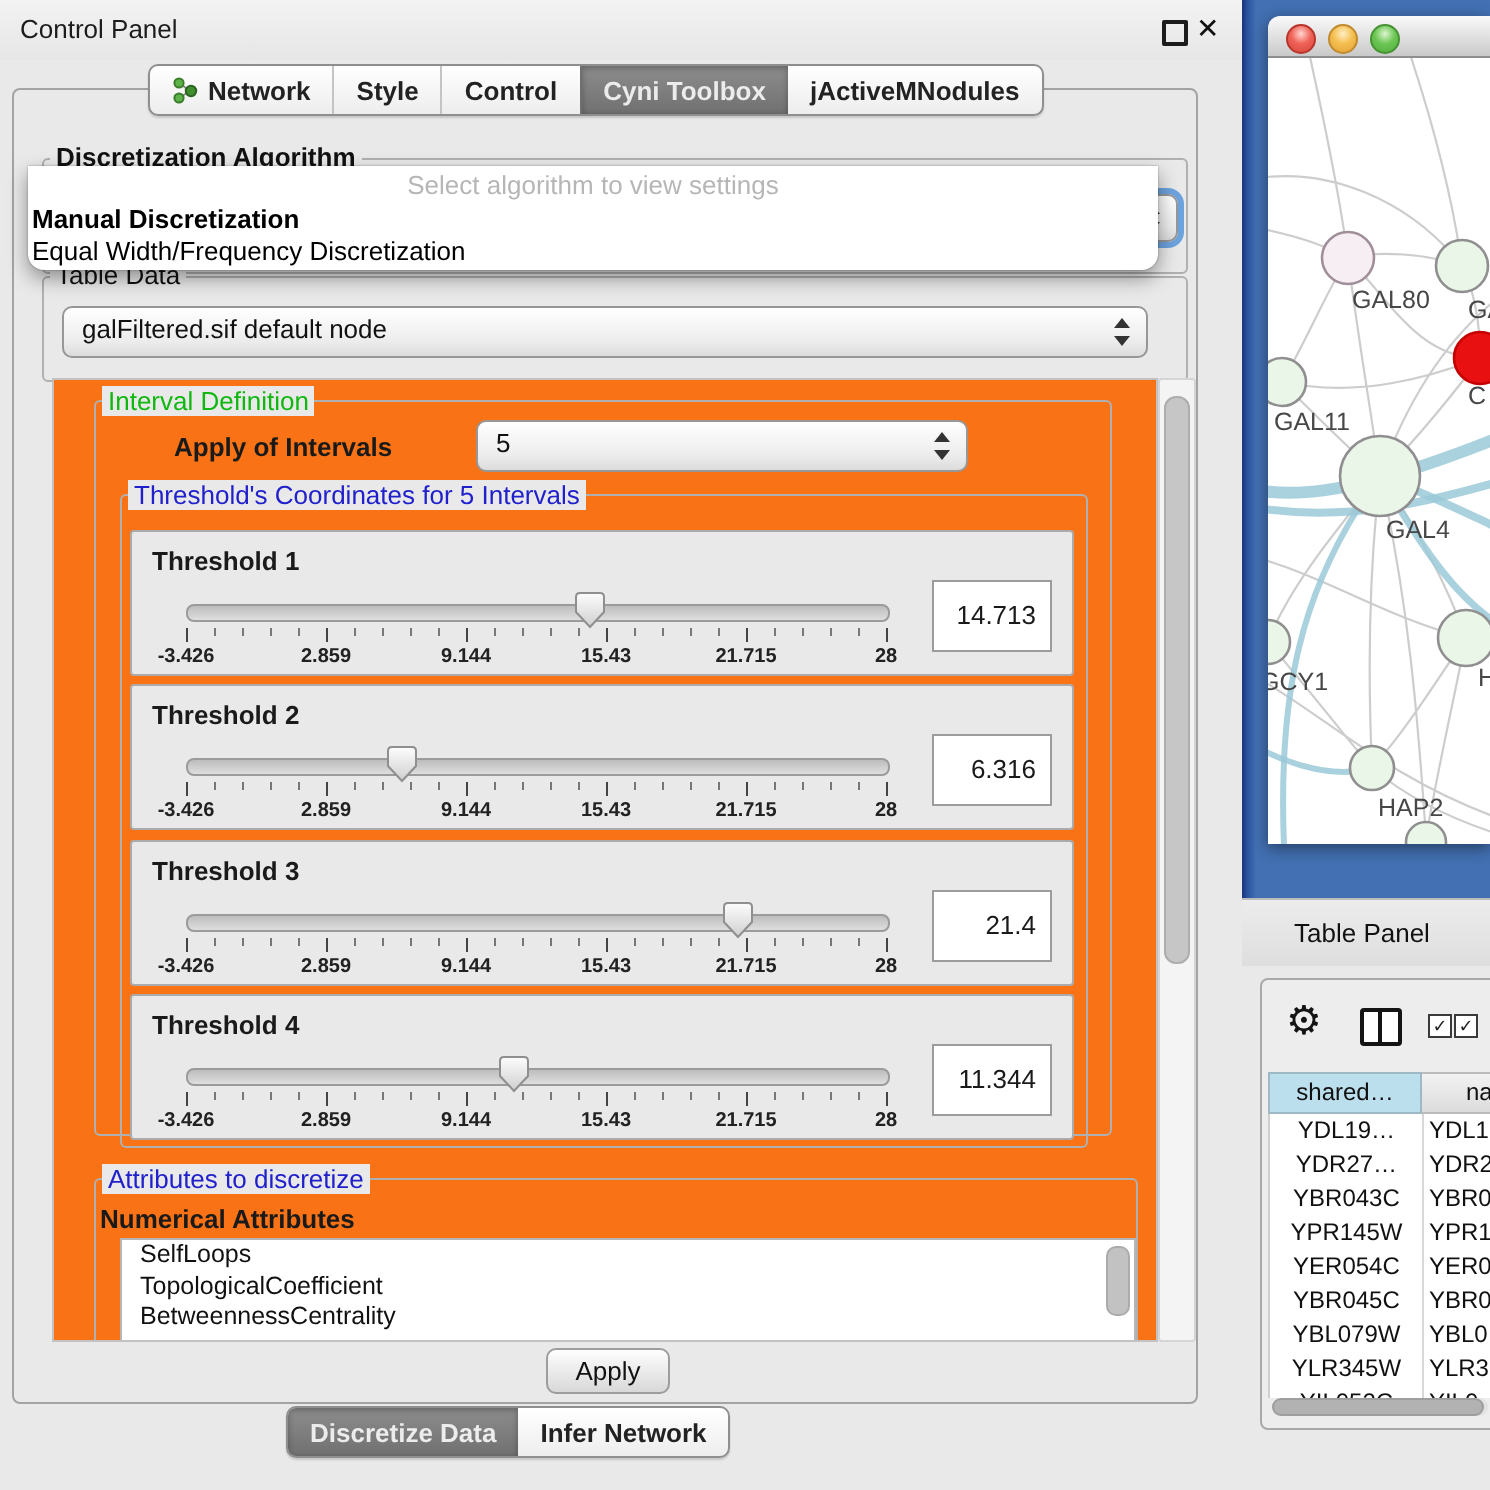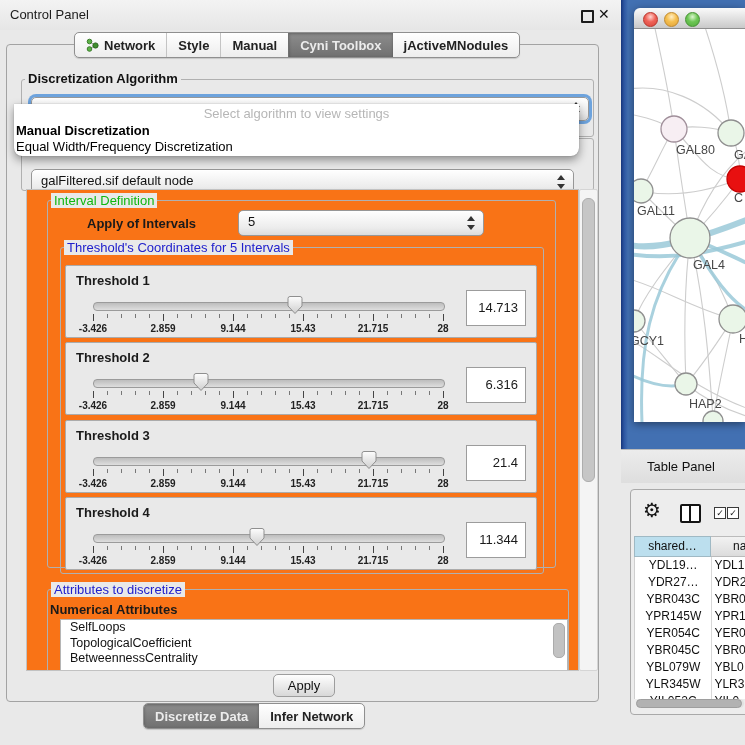--- a/index.html
+++ b/index.html
@@ -37,29 +37,29 @@
 
   .combo{position:absolute;background:linear-gradient(#ffffff,#ececec 70%,#dcdcdc);
          border:1px solid #979797;border-radius:5px;box-shadow:inset 0 1px 0 #fff;}
   .combo-text{position:absolute;left:9px;top:0;line-height:22px;font-size:13px;color:#111;white-space:nowrap;}
   .stepper{position:absolute;right:8px;top:50%;width:9px;height:14px;margin-top:-7px;}
   .stepper:before,.stepper:after{content:"";position:absolute;left:1px;border-left:4px solid transparent;border-right:4px solid transparent;}
   .stepper:before{top:0;border-bottom:5px solid #333;}
   .stepper:after{bottom:0;border-top:5px solid #333;}
   #algo-combo{left:24px;top:52px;width:556px;height:22px;
               box-shadow:0 0 0 3px rgba(95,155,220,.9);}
-  #tabledata-combo{left:24px;top:124px;width:541px;height:24px;}
+  #tabledata-combo{left:24px;top:108px;width:541px;height:24px;}
   #algo-group{left:14px;top:34px;width:571px;height:56px;}
   #algo-legend{left:18px;top:26px;}
   #tabledata-group{left:14px;top:93px;width:571px;height:51px;}
   #tabledata-legend{left:18px;top:85px;}
 
   #algo-popup{position:absolute;left:7px;top:38px;width:565px;height:52px;background:#ffffff;
               border-radius:0 0 8px 8px;box-shadow:0 4px 10px rgba(0,0,0,.4),0 0 1px rgba(0,0,0,.4);
-              z-index:10;margin-top:21px;}
+              z-index:10;}
   #popup-placeholder{position:absolute;left:0;top:2px;width:100%;text-align:center;color:#b6b6b6;font-size:13px;}
   .popup-item{position:absolute;left:2px;font-size:13px;color:#000;white-space:nowrap;}
   .popup-item.bold{font-weight:bold;}
 
   #viewport{position:absolute;left:19px;top:144px;width:551px;height:480px;overflow:hidden;
             border:1px solid #c2c2c2;background:#f97316;}
   #vscroll{position:absolute;left:572px;top:144px;width:17px;height:480px;background:#f4f4f4;
            border:1px solid #d5d5d5;border-radius:2px;}
   #vscroll-thumb{position:absolute;left:2px;top:8px;width:11px;height:282px;background:#c6c6c6;
                  border:1px solid #adadad;border-radius:6px;}
@@ -156,21 +156,21 @@
           <circle cx="3.5" cy="3.5" r="2.3" fill="#5db348" stroke="#3c7d2c"></circle>
           <circle cx="3.5" cy="11" r="2.3" fill="#5db348" stroke="#3c7d2c"></circle>
           <circle cx="9.5" cy="7.5" r="2.6" fill="#3f8f2e" stroke="#2c6420"></circle>
         </svg>
         <span>Network</span>
       </div>
       <div class="seg">
         <span>Style</span>
       </div>
       <div class="seg">
-        <span>Manual</span>
+        <span>Control</span>
       </div>
       <div class="seg sel">
         <span>Cyni Toolbox</span>
       </div>
       <div class="seg">
         <span>jActiveMNodules</span>
       </div>
     </div>
 
   <div id="content-panel">

